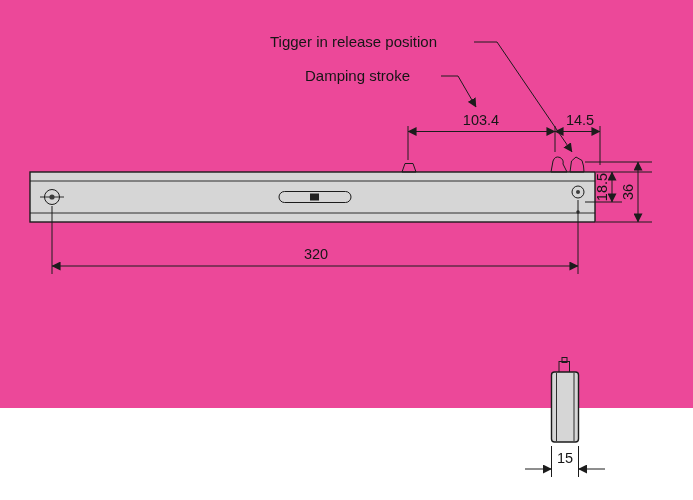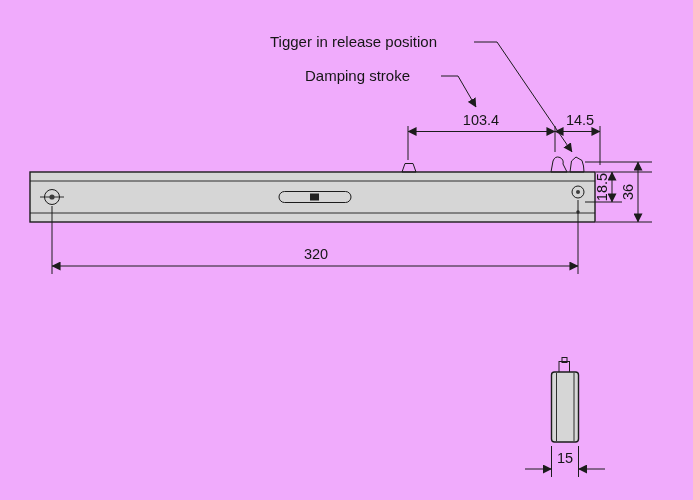--- a/index.html
+++ b/index.html
@@ -6,22 +6,22 @@
     margin: 0;
     padding: 0;
     background: #ffffff;
     width: 693px;
     height: 500px;
     overflow: hidden;
   }
   .stage {
     position: relative;
     width: 693px;
-    height: 500px;
-    background: #f0abfc;
+    height: 408px;
+    background: #ec4899;
     text-align: center;
   }
   svg {
     display: block;
   }
   text {
     font-family: "Liberation Sans", "DejaVu Sans", sans-serif;
     font-size: 15px;
     fill: #161616;
   }

